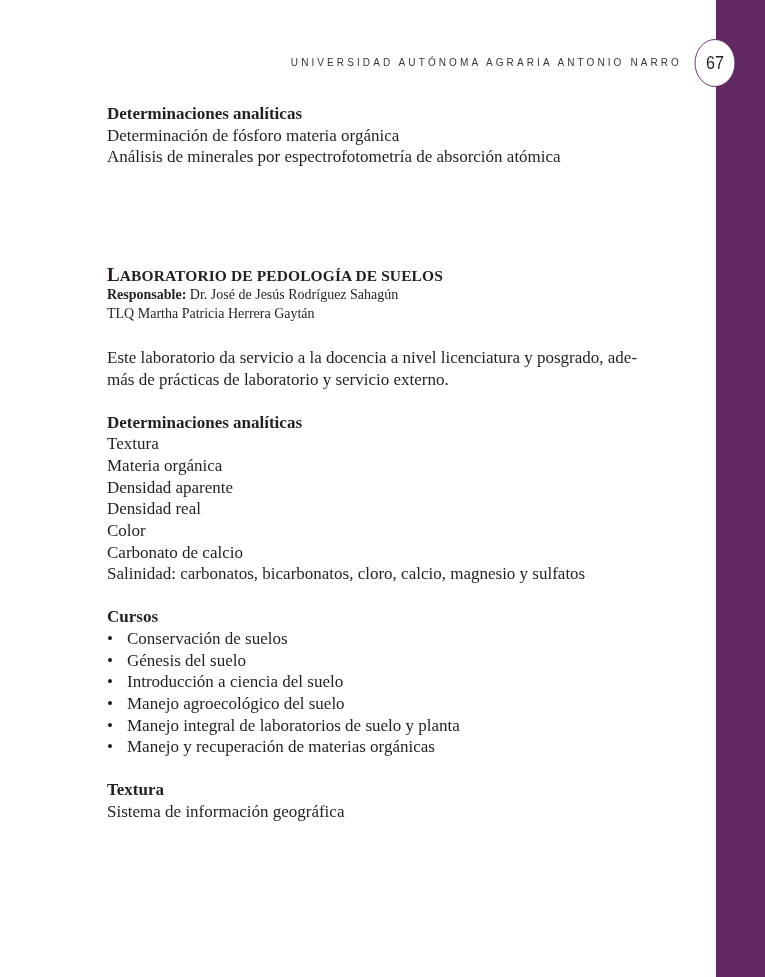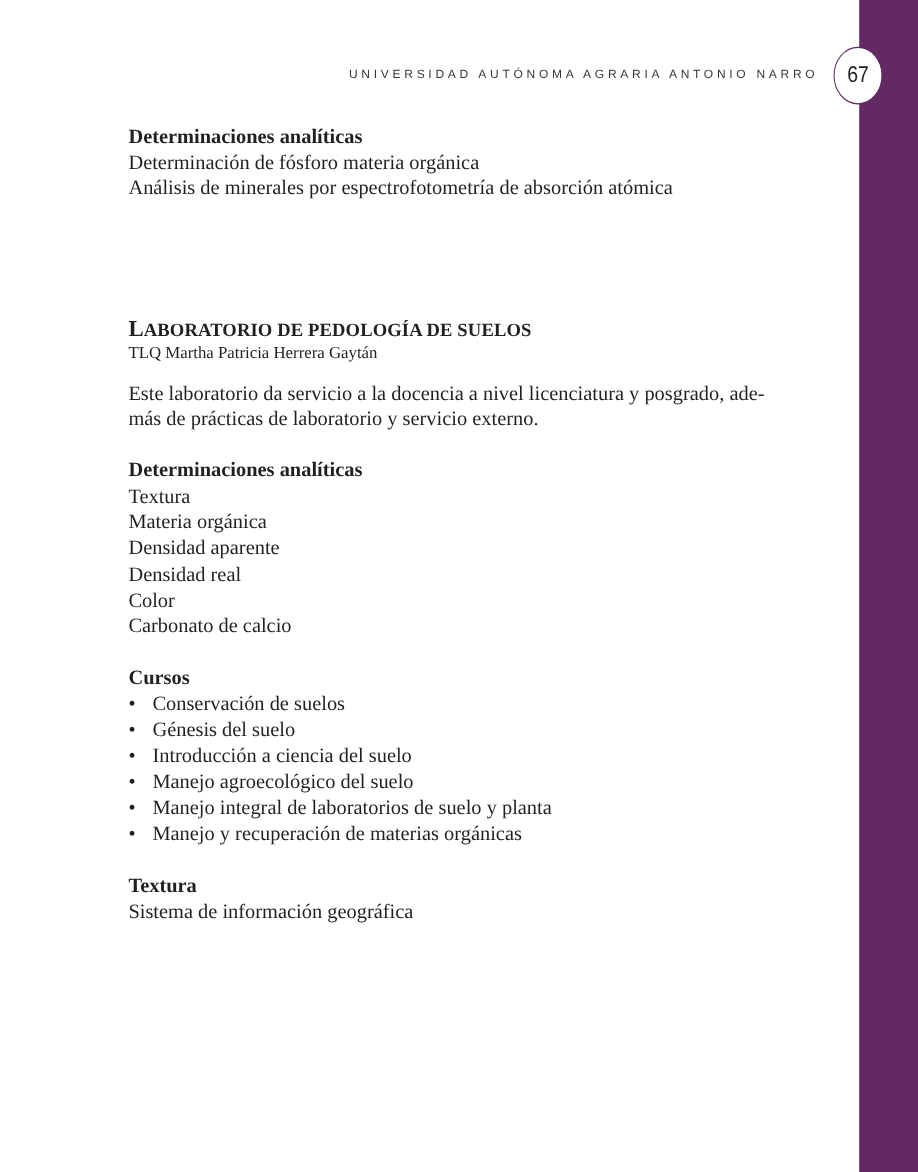--- a/index.html
+++ b/index.html
@@ -76,21 +76,21 @@
       font-size: 19px;
     }
     .resp {
       font-size: 14px;
       line-height: 18.5px;
     }
     .resp b {
       font-weight: bold;
     }
     .para {
-      margin-top: 12px;
+      margin-top: 24px;
       white-space: normal;
     }
     .para span {
       display: block;
       white-space: nowrap;
     }
     .section {
       margin-top: 21px;
     }
     .bullet-list {
@@ -121,36 +121,38 @@
 
   <div>
     <span class="line block-title">Determinaciones analíticas</span>
     <span class="line">Determinación de fósforo materia orgánica</span>
     <span class="line">Análisis de minerales por espectrofotometría de absorción atómica</span>
   </div>
 
   <div class="lab-heading"><span class="cap">L</span><span>ABORATORIO DE PEDOLOGÍA DE SUELOS</span></div>
 
   <div class="resp">
+    <span class="line"><b>Responsable:</b> <span>Dr. José de Jesús Rodríguez Sahagún</span></span>
     <span class="line">TLQ Martha Patricia Herrera Gaytán</span>
   </div>
 
   <div class="para">
     <span>Este laboratorio da servicio a la docencia a nivel licenciatura y posgrado, ade-</span>
     <span>más de prácticas de laboratorio y servicio externo.</span>
   </div>
 
   <div class="section">
     <span class="line block-title">Determinaciones analíticas</span>
     <span class="line">Textura</span>
     <span class="line">Materia orgánica</span>
     <span class="line">Densidad aparente</span>
     <span class="line">Densidad real</span>
     <span class="line">Color</span>
     <span class="line">Carbonato de calcio</span>
+    <span class="line">Salinidad: carbonatos, bicarbonatos, cloro, calcio, magnesio y sulfatos</span>
   </div>
 
   <div class="section">
     <span class="line block-title">Cursos</span>
     <ul class="bullet-list">
       <li><span class="bullet">•</span><span>Conservación de suelos</span></li>
       <li><span class="bullet">•</span><span>Génesis del suelo</span></li>
       <li><span class="bullet">•</span><span>Introducción a ciencia del suelo</span></li>
       <li><span class="bullet">•</span><span>Manejo agroecológico del suelo</span></li>
       <li><span class="bullet">•</span><span>Manejo integral de laboratorios de suelo y planta</span></li>

